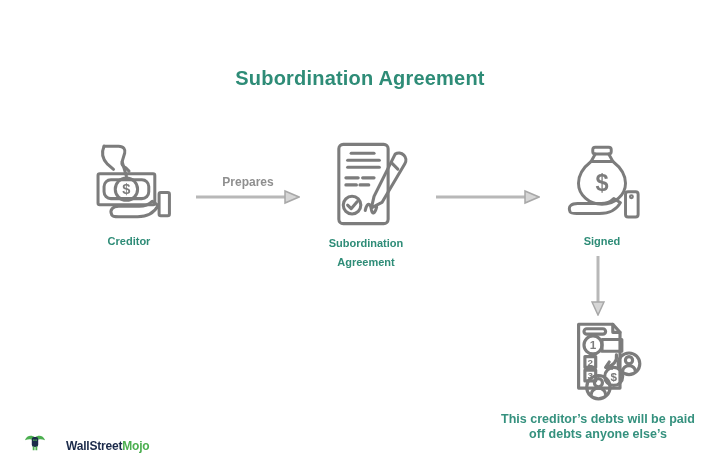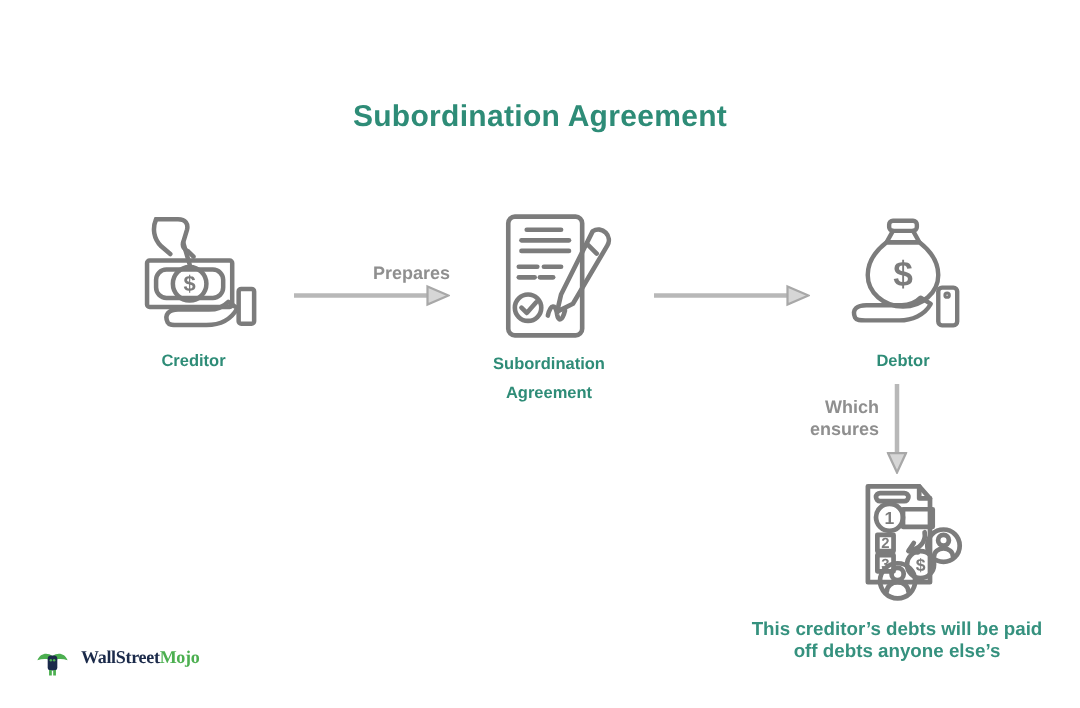--- a/index.html
+++ b/index.html
@@ -11,31 +11,31 @@
   .abs { position:absolute;margin-top:43px; }
   .title {
     top:24px; left:0; width:720px; text-align:center;
     font-size:20px; font-weight:bold; color:#2E8C77; letter-spacing:0.2px;
   }
   .node-label {
     text-align:center; font-size:11px; font-weight:bold; color:#2E8C77;
     line-height:19px;
   }
   .arrow-label {
-    text-align:right; font-size:12px; font-weight:bold; color:#8F8F8F;
+    text-align:center; font-size:12px; font-weight:bold; color:#8F8F8F;
     line-height:15px;
   }
   .caption {
     text-align:center; font-size:12.5px; font-weight:bold; color:#35917E;
     line-height:15px;
   }
   .icon-svg { display:block; width:100%; height:100%; }
   .ink { stroke:#7C7C7C; stroke-width:3.5; fill:none; stroke-linecap:round; stroke-linejoin:round; }
   .ink-txt { fill:#7C7C7C; stroke:none; font-family:"Liberation Sans",sans-serif; font-weight:bold; }
-  .logo { left:24px; top:388px; display:flex; align-items:flex-start; gap:8px;font-family:Liberation Serif, serif; }
+  .logo { left:24px; top:388px; display:flex; align-items:flex-end; gap:20px; }
   .logo-text { font-size:12px; font-weight:bold; letter-spacing:-0.2px; }
   .logo-text .navy { color:#1B2A4A; }
   .logo-text .green { color:#4CAF50; }
 </style>
 </head>
 <body>
 
 <div id="canvas">
 
   <div class="abs title">Subordination Agreement</div>
@@ -97,23 +97,22 @@
     <svg class="icon-svg" viewBox="0 0 100 100">
       <rect class="ink" x="39" y="5" width="22" height="8" rx="3"></rect>
       <path class="ink" d="M42,13 l-5,9 h26 l-5,-9"></path>
       <path class="ink" d="M37,22 h26 c9,7 15,16 15,26 a28,25 0 1 1 -56,0 c0,-10 6,-19 15,-26 z"></path>
       <text class="ink-txt" x="50" y="57" font-size="28" text-anchor="middle">$</text>
       <path class="ink" d="M12,82 c-3,-7 2,-10 9,-10 h28 c6,0 11,-2 15,-6 l8,5 c-5,9 -15,13 -25,13 h-27 c-4,0 -7,0 -8,-2 z"></path>
       <rect class="ink" x="78" y="58" width="15" height="30" rx="3"></rect>
       <circle class="ink" cx="85" cy="64" r="1.2"></circle>
     </svg>
   </div>
-  <div class="abs node-label" style="left:558px; top:189px; width:88px;">Debtor</div>
+  <div class="abs node-label" style="left:558px; top:189px; width:88px;">Signed</div>
 
-  <div class="abs arrow-label" style="left:520px; top:221px; width:66px;">Which ensures</div>
   <div class="abs" style="left:591px; top:213px; width:14px; height:60px;">
     <svg class="icon-svg" viewBox="0 0 14 60">
       <line x1="7" y1="0" x2="7" y2="47" stroke="#B8B8B8" stroke-width="3"></line>
       <polygon points="1,46 13,46 7,59" fill="#D6D6D6" stroke="#A8A8A8" stroke-width="1.5"></polygon>
     </svg>
   </div>
 
   <div class="abs" style="left:556px; top:274px; width:92px; height:90px;">
     <svg class="icon-svg" viewBox="0 0 100 100">
       <path class="ink" d="M24,8 h38 l8,9 v62 h-46 z"></path>

